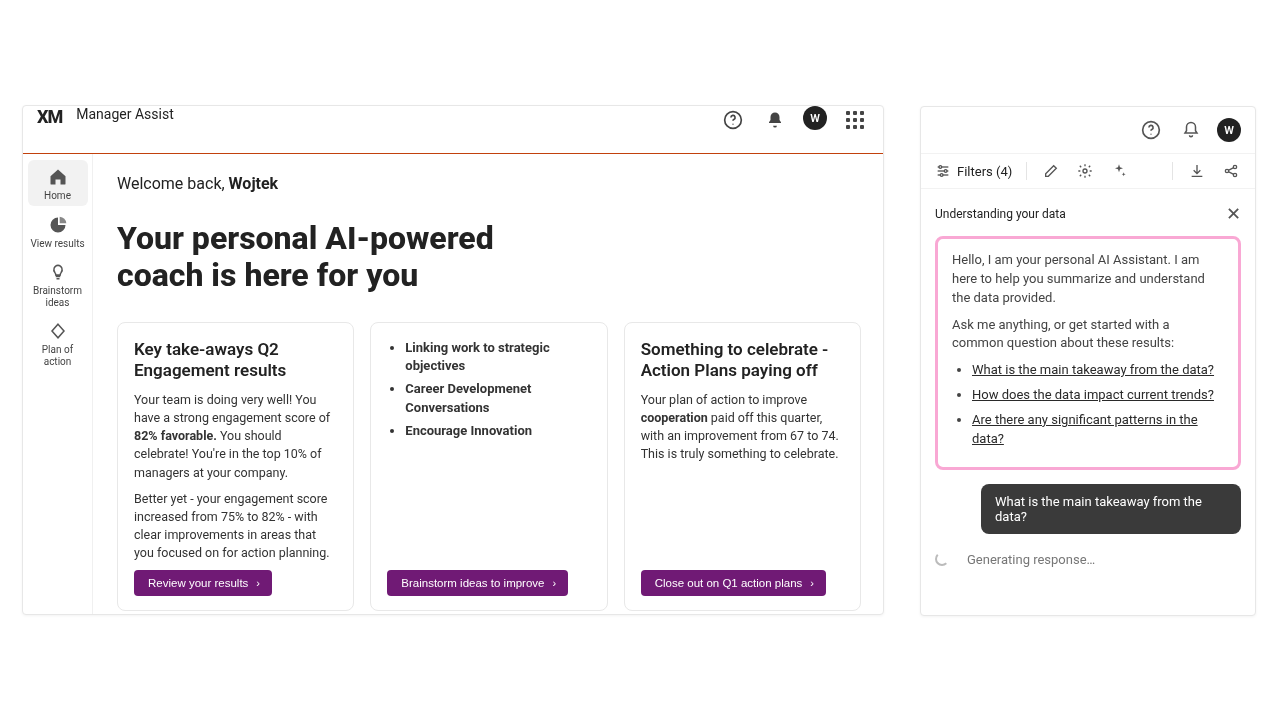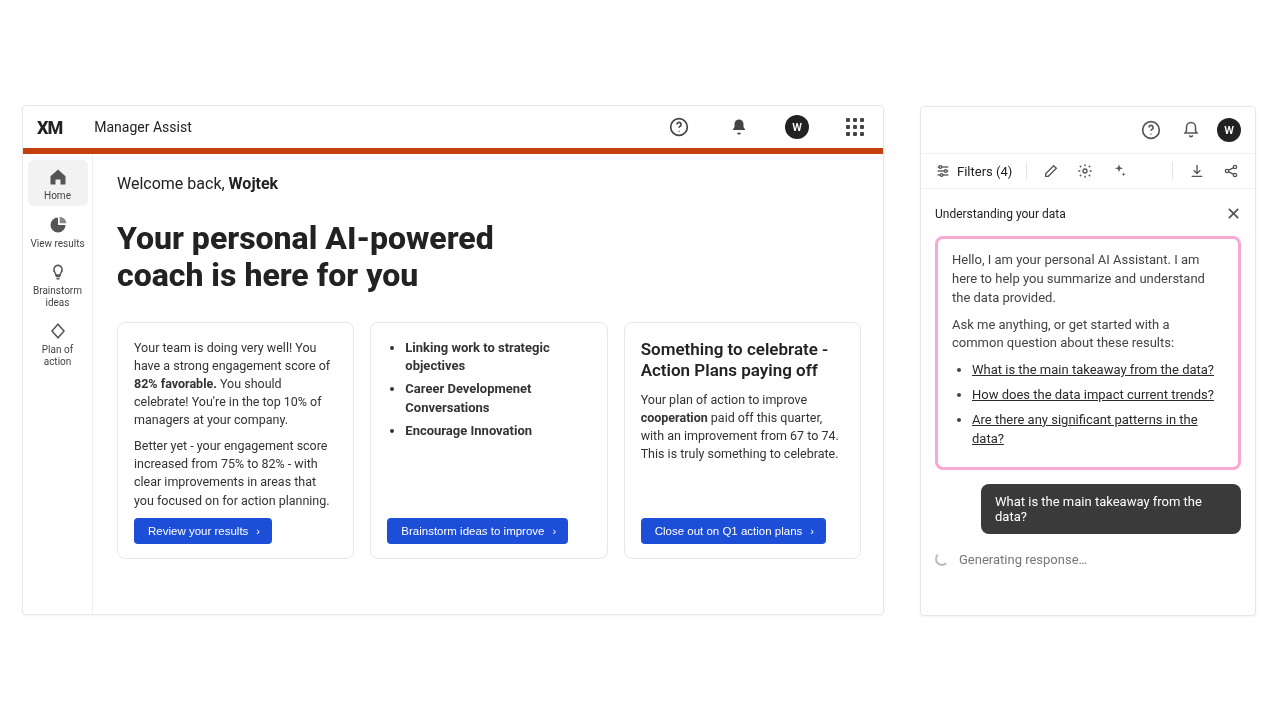--- a/index.html
+++ b/index.html
@@ -28,24 +28,23 @@
     background: #fff;
     border: 1px solid #e7e7e7;
     border-radius: 4px;
     box-shadow: 0 1px 3px rgba(0,0,0,0.05);
     display: flex;
     flex-direction: column;
   }
   .app-header {
     height: 48px;
     display: flex;
-    align-items: center;
     padding: 0 14px;
-    border-bottom: 6px solid #c2410c;
-    gap: 32px;
+    border-bottom: 1px solid #c2410c;
+    gap: 14px;
   }
   .xm-logo {
     font-weight: 800;
     font-size: 18px;
     letter-spacing: -1px;
   }
   .app-title { font-size: 14px; color: #222; }
   .header-spacer { flex: 1; }
   .hdr-icon {
     width: 28px; height: 28px;
@@ -104,21 +103,21 @@
     display: flex; flex-direction: column;
     min-height: 228px;
   }
   .card-title { font-size: 17px; font-weight: 600; line-height: 1.25; margin-bottom: 10px; }
   .card-body { font-size: 12.5px; color: #333; line-height: 1.45; flex:1; }
   .card-body p { margin-bottom: 8px; }
   .card-body ul { padding-left: 18px; }
   .card-body li { font-weight: 700; margin-bottom: 4px; font-size:13px;}
   .card-btn {
     align-self: flex-start;
-    background: #1d4ed8; color: #fff;
+    background: #701a75; color: #fff;
     border: none; border-radius: 4px;
     padding: 7px 12px 7px 14px;
     font-size: 11.5px;
     display: flex; align-items: center; gap: 8px;
     cursor: pointer;
   }
   .chev { font-size: 11px; }
 
   
   .panel {
@@ -164,21 +163,21 @@
 
   .user-q {
     margin-top: 14px;
     margin-left: auto;
     background: #3a3a3a; color:#fff;
     padding: 10px 14px; border-radius: 8px;
     font-size: 13px; max-width: 260px;
   }
   .generating {
     margin-top: 18px;
-    display:flex; align-items:center; gap:10px;
+    display:flex; align-items:center; gap:18px;
     font-size: 13px; color:#777;
   }
   .spinner {
     width:14px;height:14px;border:2px solid #bbb;border-top-color:transparent;border-right-color:transparent;border-radius:50%;
     animation: spin 1s linear infinite;
   }
   @keyframes spin { to { transform: rotate(360deg);} }
 </style>
 </head>
 <body>
@@ -257,20 +256,21 @@
 
       <div class="main">
         <div class="welcome">
           <span>Welcome back, </span><b>Wojtek</b>
         </div>
         <div class="hero">Your personal AI-powered coach is here for you</div>
 
         <div class="cards">
 
           <div class="card">
+            <div class="card-title">Key take-aways Q2 Engagement results</div>
             <div class="card-body">
               <p>
                 <span>Your team is doing very well!  You have a strong engagement score of </span><b>82% favorable.</b><span> You should celebrate!  You're in the top 10% of managers at your company.</span>
               </p>
               <p>Better yet - your engagement score increased from 75% to 82% - with clear improvements in areas that you focused on for action planning.</p>
             </div>
             <button class="card-btn">
               <span>Review your results</span>
                 <span class="chev">›</span>
             </button>

